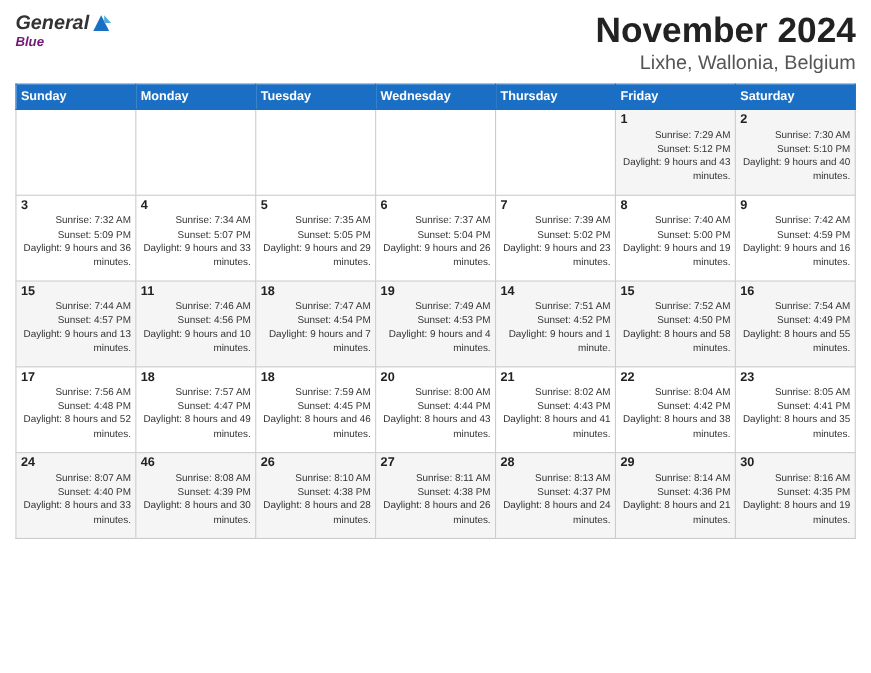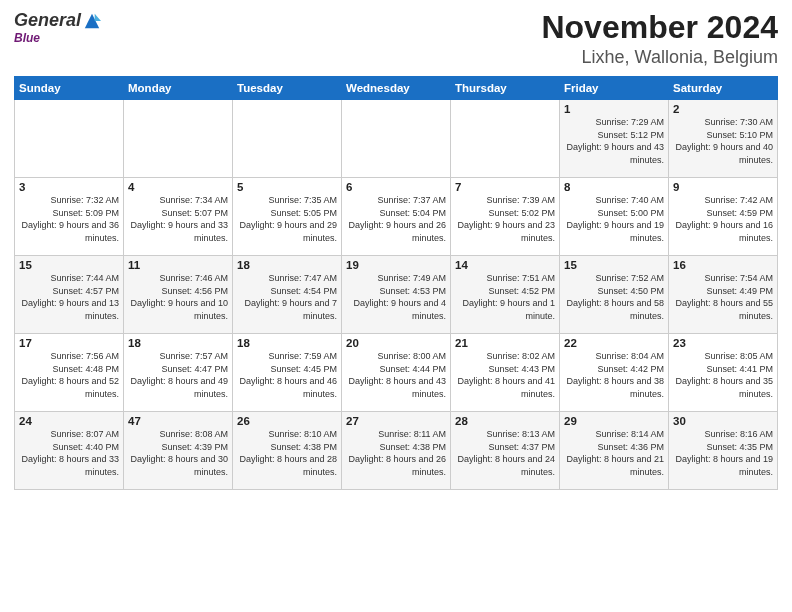--- a/index.html
+++ b/index.html
@@ -241,21 +241,21 @@
             <span class="day-num">23</span>
             <div class="day-info">Sunrise: 8:05 AM<br>Sunset: 4:41 PM<br>Daylight: 8 hours and 35 minutes.</div>
           </td>
         </tr>
         <tr>
           <td>
             <span class="day-num">24</span>
             <div class="day-info">Sunrise: 8:07 AM<br>Sunset: 4:40 PM<br>Daylight: 8 hours and 33 minutes.</div>
           </td>
           <td>
-            <span class="day-num">47</span>
+            <span class="day-num">46</span>
             <div class="day-info">Sunrise: 8:08 AM<br>Sunset: 4:39 PM<br>Daylight: 8 hours and 30 minutes.</div>
           </td>
           <td>
             <span class="day-num">26</span>
             <div class="day-info">Sunrise: 8:10 AM<br>Sunset: 4:38 PM<br>Daylight: 8 hours and 28 minutes.</div>
           </td>
           <td>
             <span class="day-num">27</span>
             <div class="day-info">Sunrise: 8:11 AM<br>Sunset: 4:38 PM<br>Daylight: 8 hours and 26 minutes.</div>
           </td>

